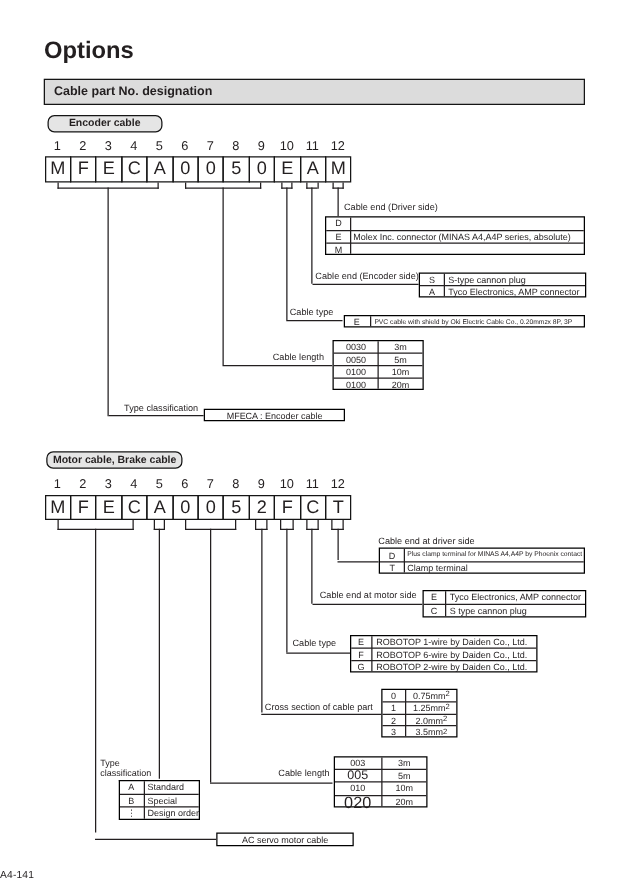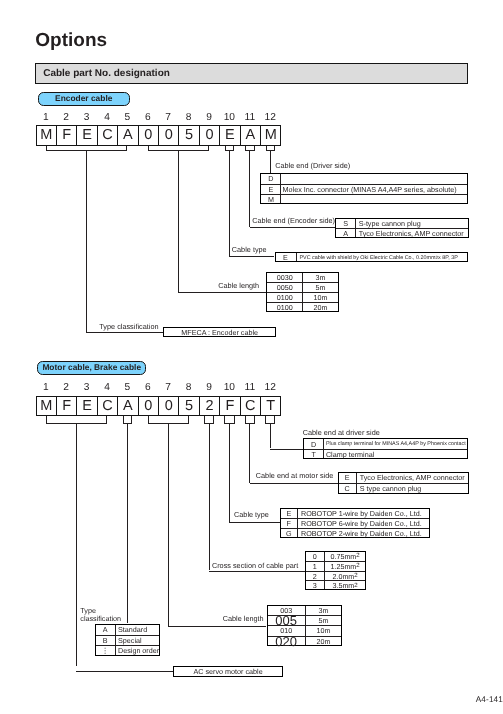--- a/index.html
+++ b/index.html
@@ -3,33 +3,33 @@
 <meta charset="utf-8">
 <style>
   html,body{margin:0;padding:0;background:#fff;}
   body{width:503px;height:714px;font-family:"Liberation Sans",sans-serif;color:#231f20;
        position:relative;overflow:hidden;text-rendering:geometricPrecision;}
   .abs{position:absolute;}
   #page-title{left:35.3px;top:31px;font-size:19px;font-weight:bold;line-height:20px;}
   .hdrbar{background:#dcdcdc;border:1.3px solid #151515;box-sizing:border-box;}
   .hdrbar .lbl{position:absolute;left:7.2px;top:4.2px;font-size:10px;font-weight:bold;}
   .pill{border:1.3px solid #151515;border-radius:5.5px;box-sizing:border-box;
-        font-size:8.4px;font-weight:bold;text-align:center;background:#7dd3fc;}
+        font-size:8.4px;font-weight:bold;text-align:center;background:#e5e5e5;}
   .codebox{border:1px solid #151515;box-sizing:border-box;text-align:center;font-size:14.5px;}
   .idxnum{font-size:10.2px;text-align:center;line-height:10.2px;}
   .ln{background:#231f20;}
   .tbl{position:absolute;box-sizing:border-box;border:1px solid #000;background:#fff;}
   .tbl .cell{position:absolute;box-sizing:border-box;white-space:nowrap;
              display:flex;align-items:center;overflow:visible;}
   .tbl .c1{justify-content:center;}
   .tbl .c2{justify-content:flex-start;}
   .lbltxt{position:absolute;white-space:nowrap;}
   sup{font-size:0.85em;vertical-align:0.36em;line-height:0;}
   .obox{position:absolute;box-sizing:border-box;border:1px solid #000;text-align:center;background:#fff;}
-  #footer{width:503px;text-align:right;top:695.3px;font-size:8.2px;letter-spacing:0.15px;}
+  #footer{width:503px;text-align:left;top:695.3px;font-size:8.2px;letter-spacing:0.15px;}
 </style>
 </head>
 <body>
 
 <div class="abs" id="page-title">Options</div>
 <div class="abs hdrbar" style="left:35px;top:63px;width:433px;height:20.5px">
   <div class="lbl">Cable part No. designation</div>
 </div>
 
 <div class="abs sec" style="left:0;top:0;width:503px;height:360px">
@@ -231,21 +231,21 @@
     <div class="abs cell c1" style="left:0;top:29.4px;width:18.4px;height:8.8px;font-size:7.2px">3</div>
     <div class="abs cell c1" style="left:19.4px;top:29.4px;width:40.2px;height:8.8px;font-size:7.2px">3.5mm<sup>2</sup></div>
     <div class="abs ln" style="left:18.4px;top:0;width:1px;height:37.2px"></div>
   </div>
   <div class="abs lbltxt" style="left:211.9px;top:205.8px;font-size:7.3px">Cross section of cable part</div>
   <div class="abs ln" style="left:168.2px;top:271.3px;width:98.1px;height:1px"></div>
   <div class="abs tbl" style="left:266.6px;top:249.8px;width:75.7px;height:41px">
     <div class="abs cell c1" style="left:0;top:0px;width:37.1px;height:9.25px;font-size:7.2px">003</div>
     <div class="abs cell c1" style="left:38.1px;top:0px;width:35.6px;height:9.25px;font-size:7.2px">3m</div>
     <div class="abs ln" style="left:0;top:9.25px;width:73.7px;height:1px"></div>
-    <div class="abs cell c1" style="left:0;top:10.25px;width:37.1px;height:9.25px;font-size:13px">005</div>
+    <div class="abs cell c1" style="left:0;top:10.25px;width:37.1px;height:9.25px;font-size:10px">005</div>
     <div class="abs cell c1" style="left:38.1px;top:10.25px;width:35.6px;height:9.25px;font-size:7.2px">5m</div>
     <div class="abs ln" style="left:0;top:19.5px;width:73.7px;height:1px"></div>
     <div class="abs cell c1" style="left:0;top:20.5px;width:37.1px;height:9.25px;font-size:7.2px">010</div>
     <div class="abs cell c1" style="left:38.1px;top:20.5px;width:35.6px;height:9.25px;font-size:7.2px">10m</div>
     <div class="abs ln" style="left:0;top:29.75px;width:73.7px;height:1px"></div>
     <div class="abs cell c1" style="left:0;top:30.75px;width:37.1px;height:9.25px;font-size:13px">020</div>
     <div class="abs cell c1" style="left:38.1px;top:30.75px;width:35.6px;height:9.25px;font-size:7.2px">20m</div>
     <div class="abs ln" style="left:37.1px;top:0;width:1px;height:39px"></div>
   </div>
   <div class="abs lbltxt" style="left:222.7px;top:258.5px;font-size:7.3px">Cable length</div>

